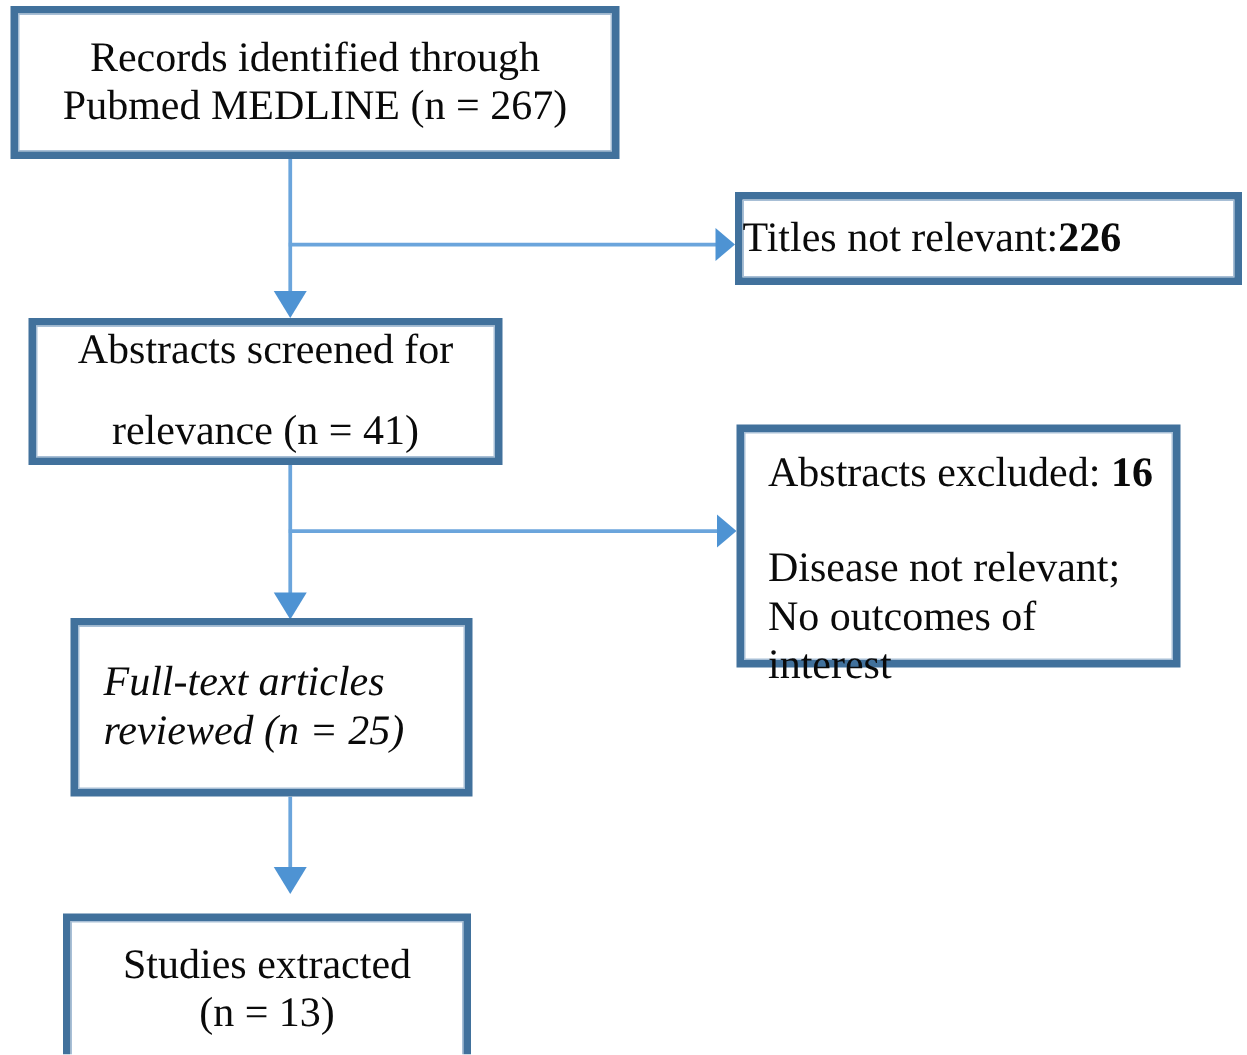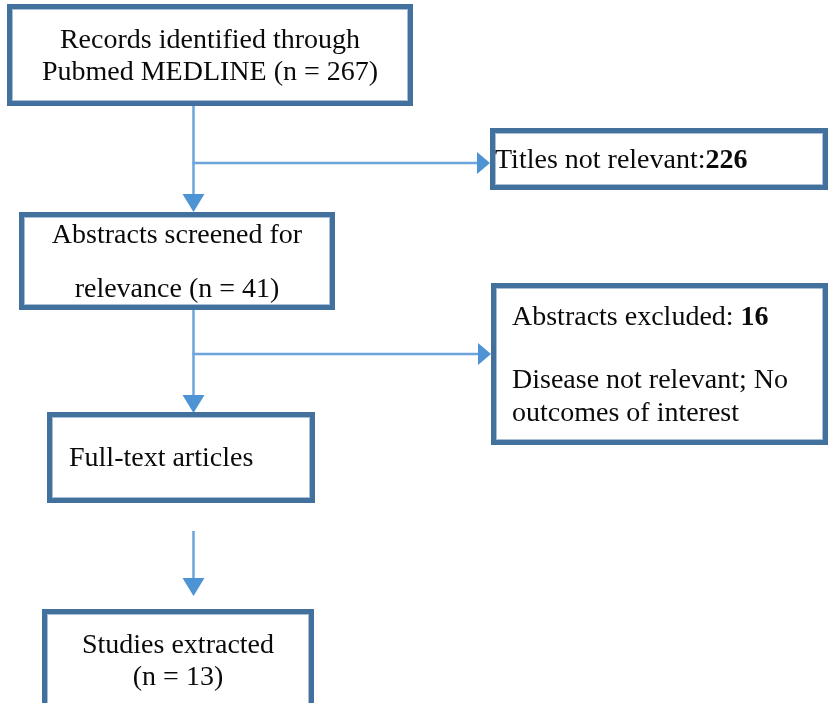--- a/index.html
+++ b/index.html
@@ -34,23 +34,23 @@
   }
   .left-box {
     display: flex;
     flex-direction: column;
     justify-content: center;
     text-align: left;
   }
   #records-box    { left: 7px;   top: 4px;   width: 406px; height: 102px; }
   #titles-box     { left: 490px; top: 128px; width: 338px; height: 62px; }
   #abstracts-box  { left: 19px;  top: 212px; width: 316px; height: 98px; gap: 22px; }
-  #excluded-box   { left: 491px; top: 283px; width: 337px; height: 162px;
+  #excluded-box   { left: 491px; top: 283px; width: 296px; height: 162px;
                     padding: 12px 10px 0 16px; justify-content: flex-start; }
-  #fulltext-box   { left: 47px;  top: 412px; width: 268px; height: 91px; padding-left: 17px; }
+  #fulltext-box   { left: 47px;  top: 412px; width: 268px; height: 119px; padding-left: 17px; font-style: italic; }
   #extracted-box  { left: 42px;  top: 597px; width: 272px; height: 102px; margin-top: 12px; }
   .bold-count { font-weight: bold; }
   .excluded-note {
     margin-top: 31px;
   }
   #arrow-layer {
     position: absolute;
     left: 0; top: 0;
     width: 831px;
     height: 703px;
@@ -114,20 +114,21 @@
     <span class="box-line">relevance (n = 41)</span>
   </div>
 
   <div id="excluded-box" class="flow-box left-box">
     <span class="box-line"><span>Abstracts excluded: </span><span class="bold-count">16</span></span>
     <span class="box-line excluded-note">Disease not relevant; No outcomes of interest</span>
   </div>
 
   <div id="fulltext-box" class="flow-box left-box">
     <span class="box-line">Full-text articles</span>
+    <span class="box-line">reviewed (n = 25)</span>
   </div>
 
   <div id="extracted-box" class="flow-box center-box">
     <span class="box-line">Studies extracted</span>
     <span class="box-line">(n = 13)</span>
   </div>
 
 </div>
 
 </body></html>

